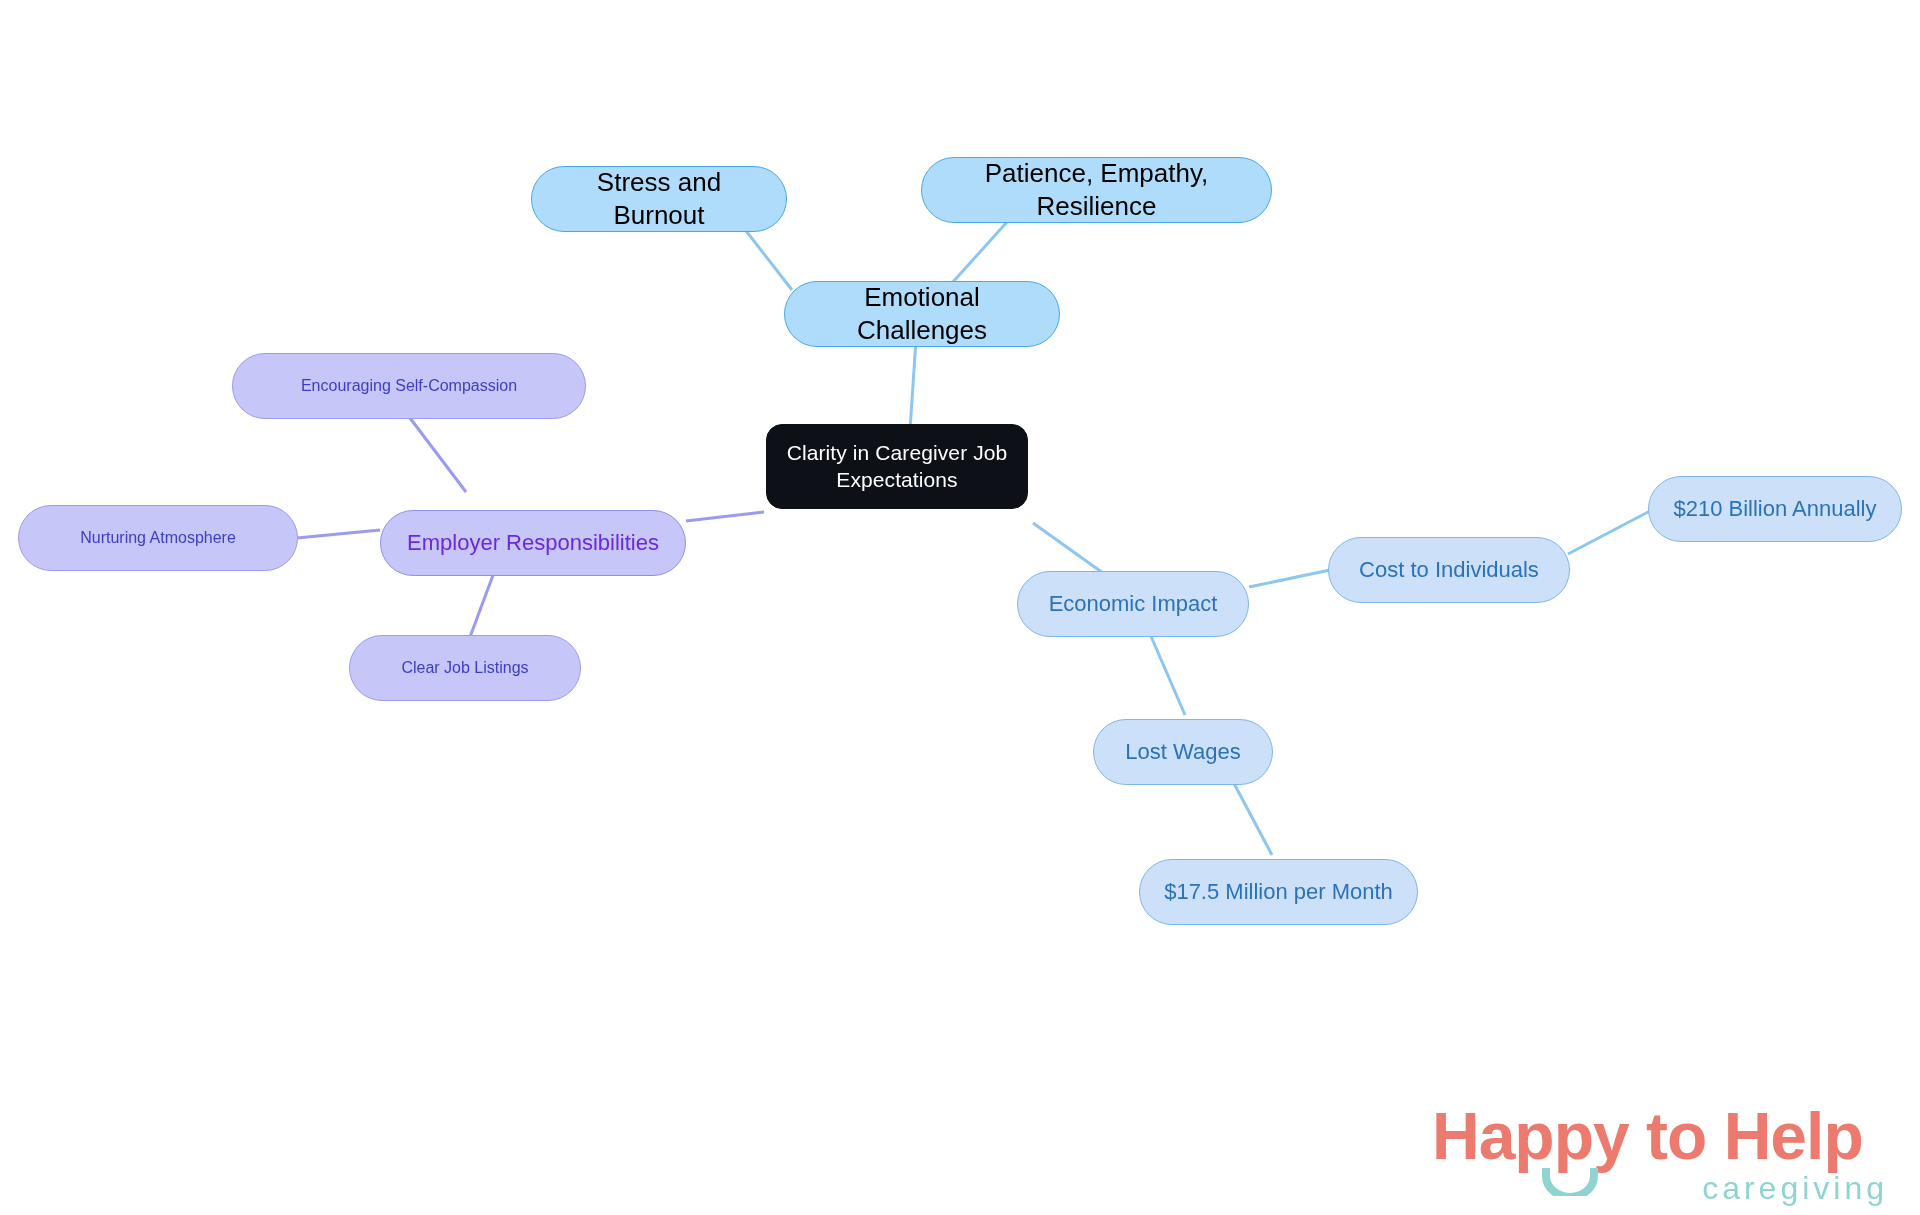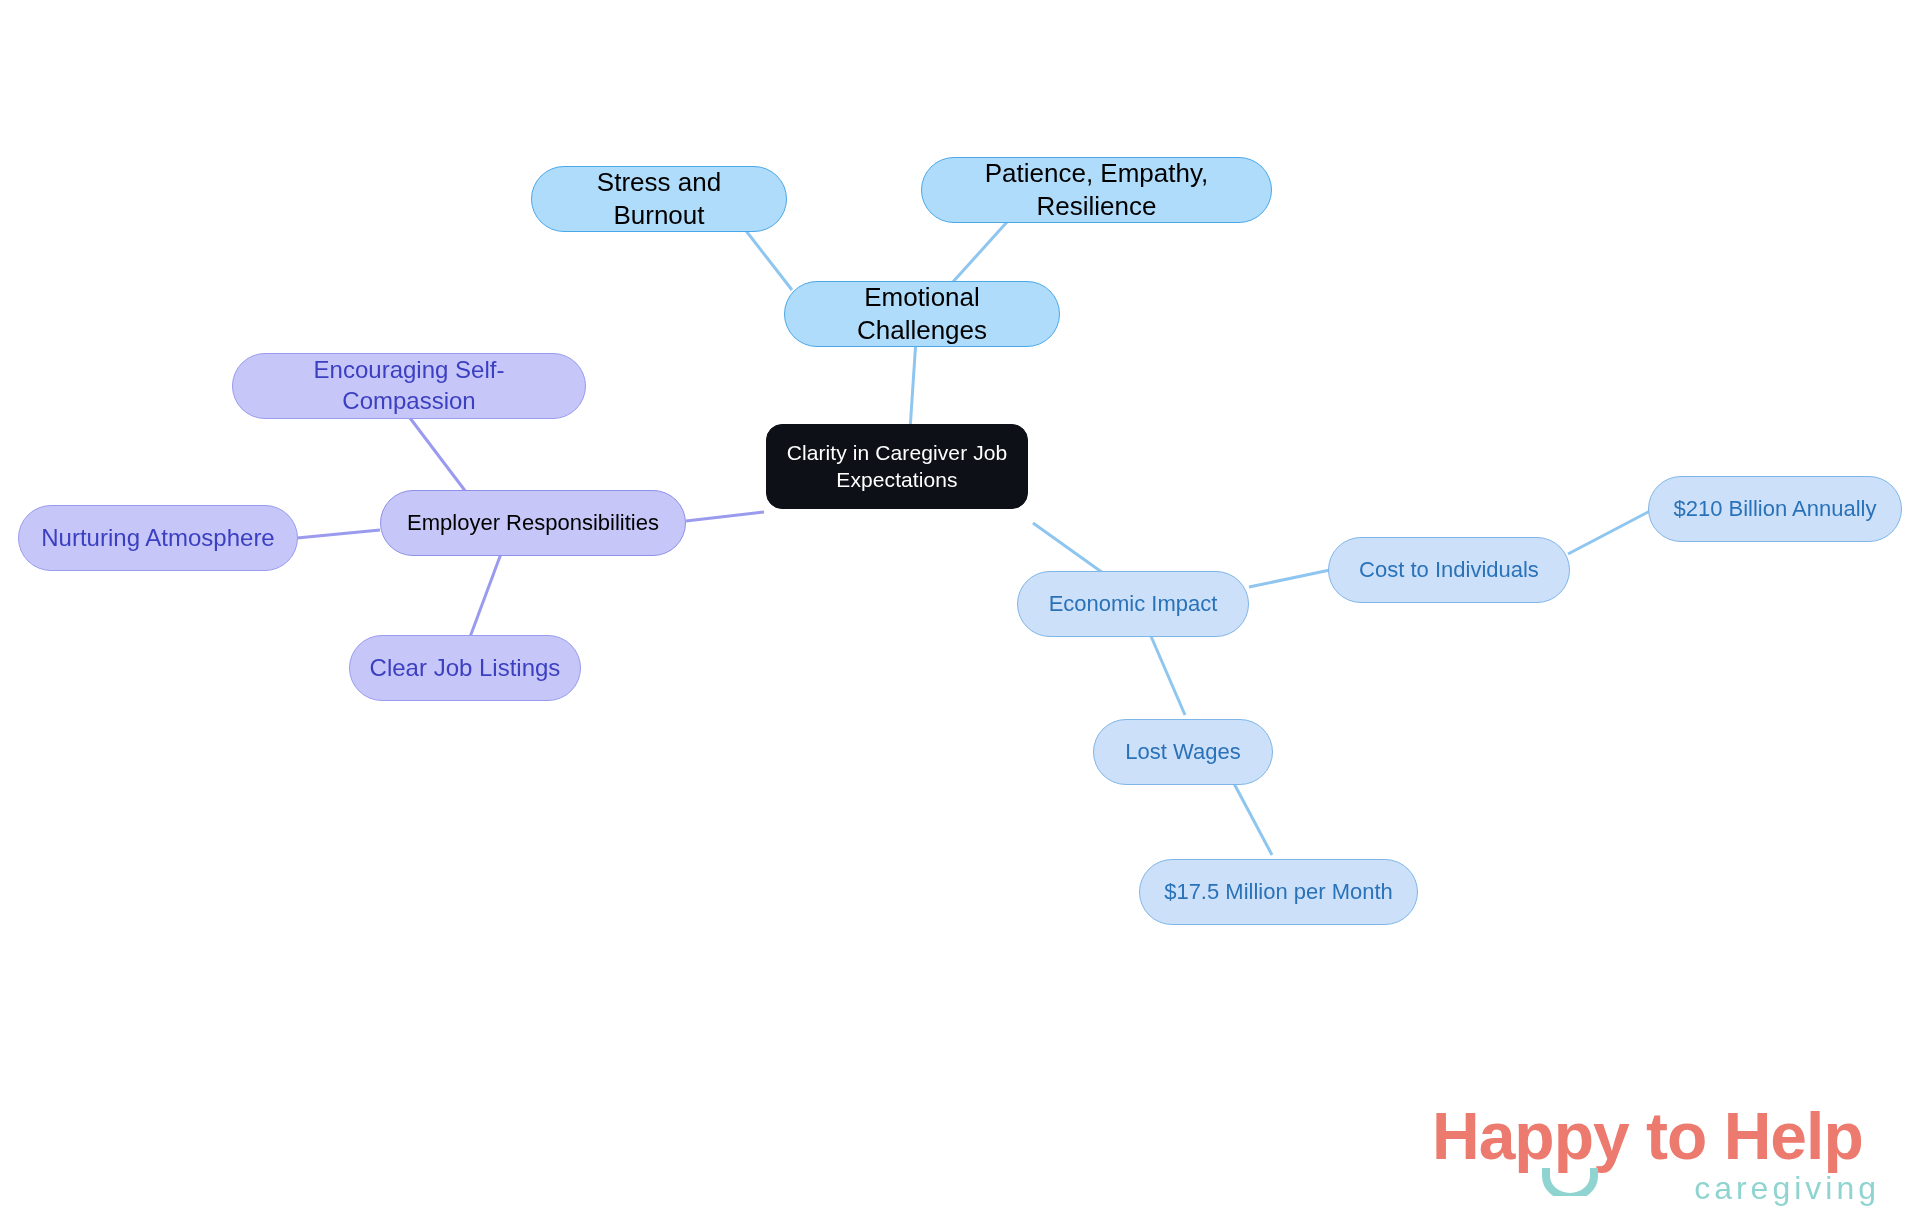--- a/index.html
+++ b/index.html
@@ -63,29 +63,30 @@
   .node.leaf-blue {
     background: #cde0fa;
     border: 1.4px solid #7fb6e8;
     color: #2a72b8;
     font-size: 22px;
   }
 
   .node.branch-purple {
     background: #c6c7f8;
     border: 1.6px solid #8f90e8;
-    color: #000000;
+    color: #6d28d9;
     font-size: 22px;
+    margin-top: 20px;
   }
 
   .node.leaf-purple {
     background: #c6c7f8;
     border: 1.4px solid #9a9bee;
     color: #3b3fc0;
-    font-size: 24px;
+    font-size: 16px;
   }
 
   
   #logo {
     position: absolute;
     left: 1432px;
     top: 1098px;
     width: 460px;
     height: 108px;
   }
@@ -101,21 +102,21 @@
   }
   .logo-smile {
     position: absolute;
     left: 110px;
     top: 68px;
     width: 56px;
     height: 30px;
   }
   .logo-sub {
     position: absolute;
-    right: 12px;
+    right: 4px;
     top: 72px;
     font-size: 32px;
     font-weight: 400;
     letter-spacing: 4px;
     color: #8fd4d0;
     white-space: nowrap;
   }
 </style>
 </head>
 <body>

